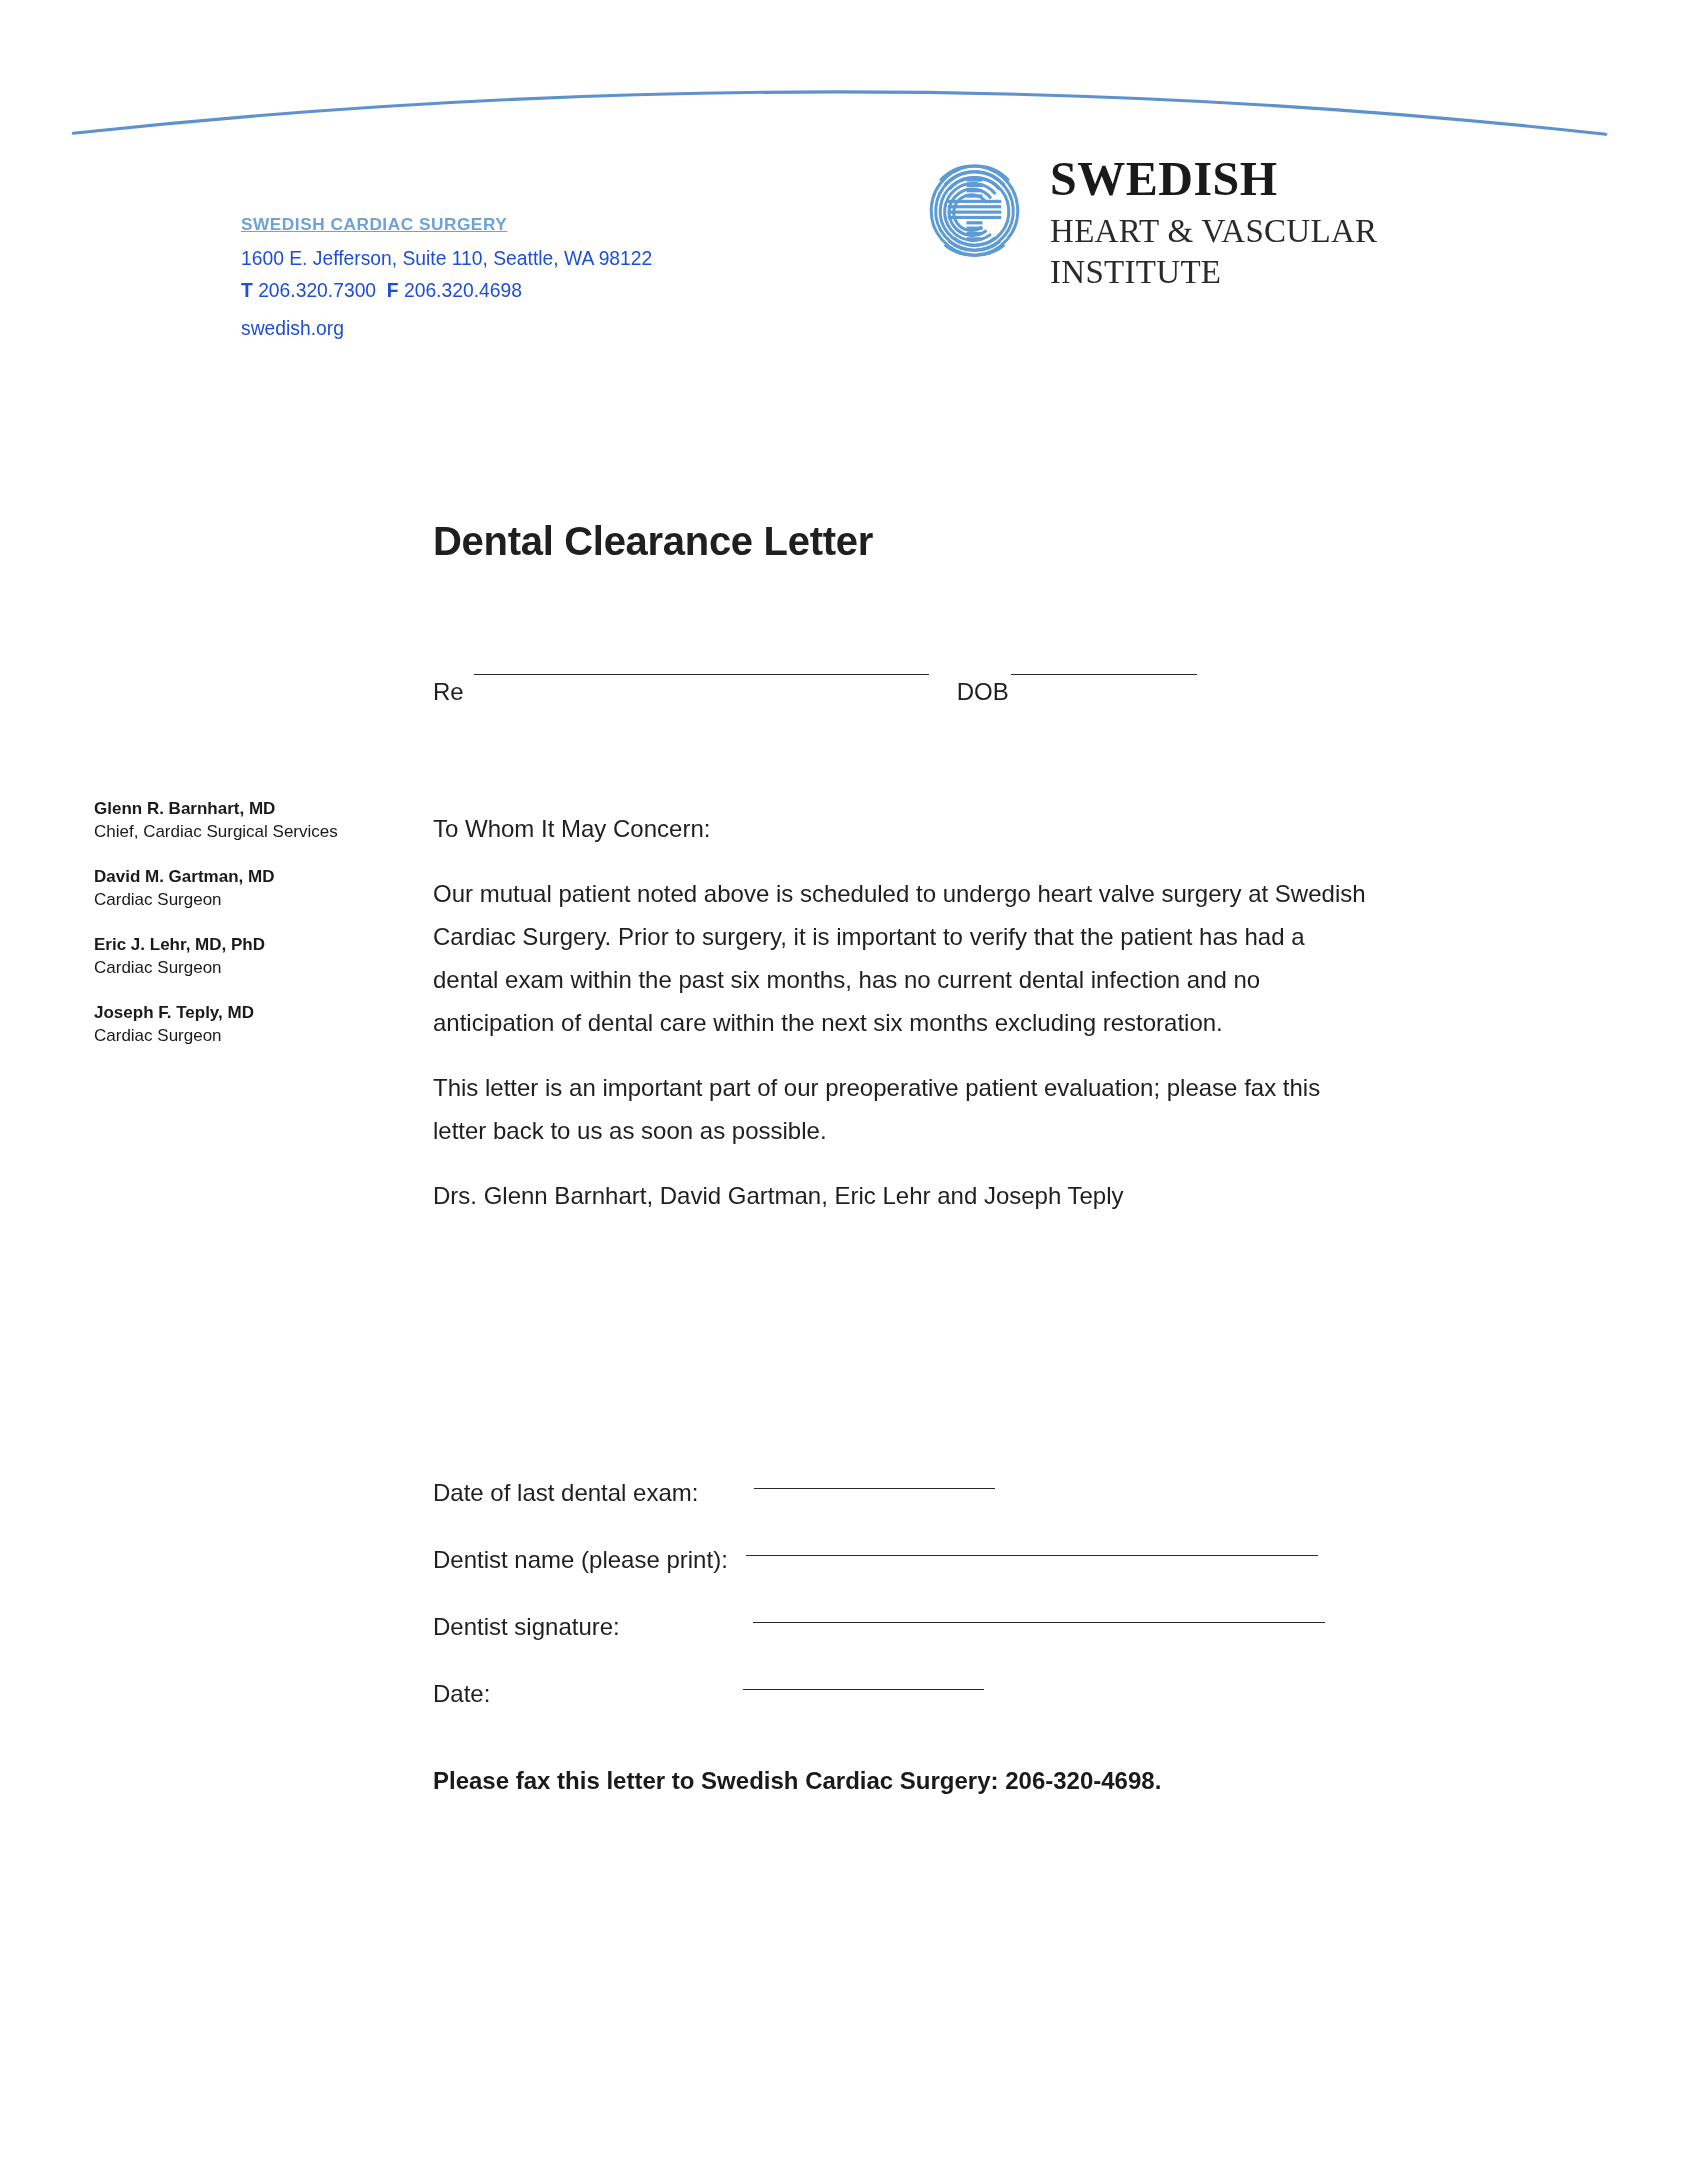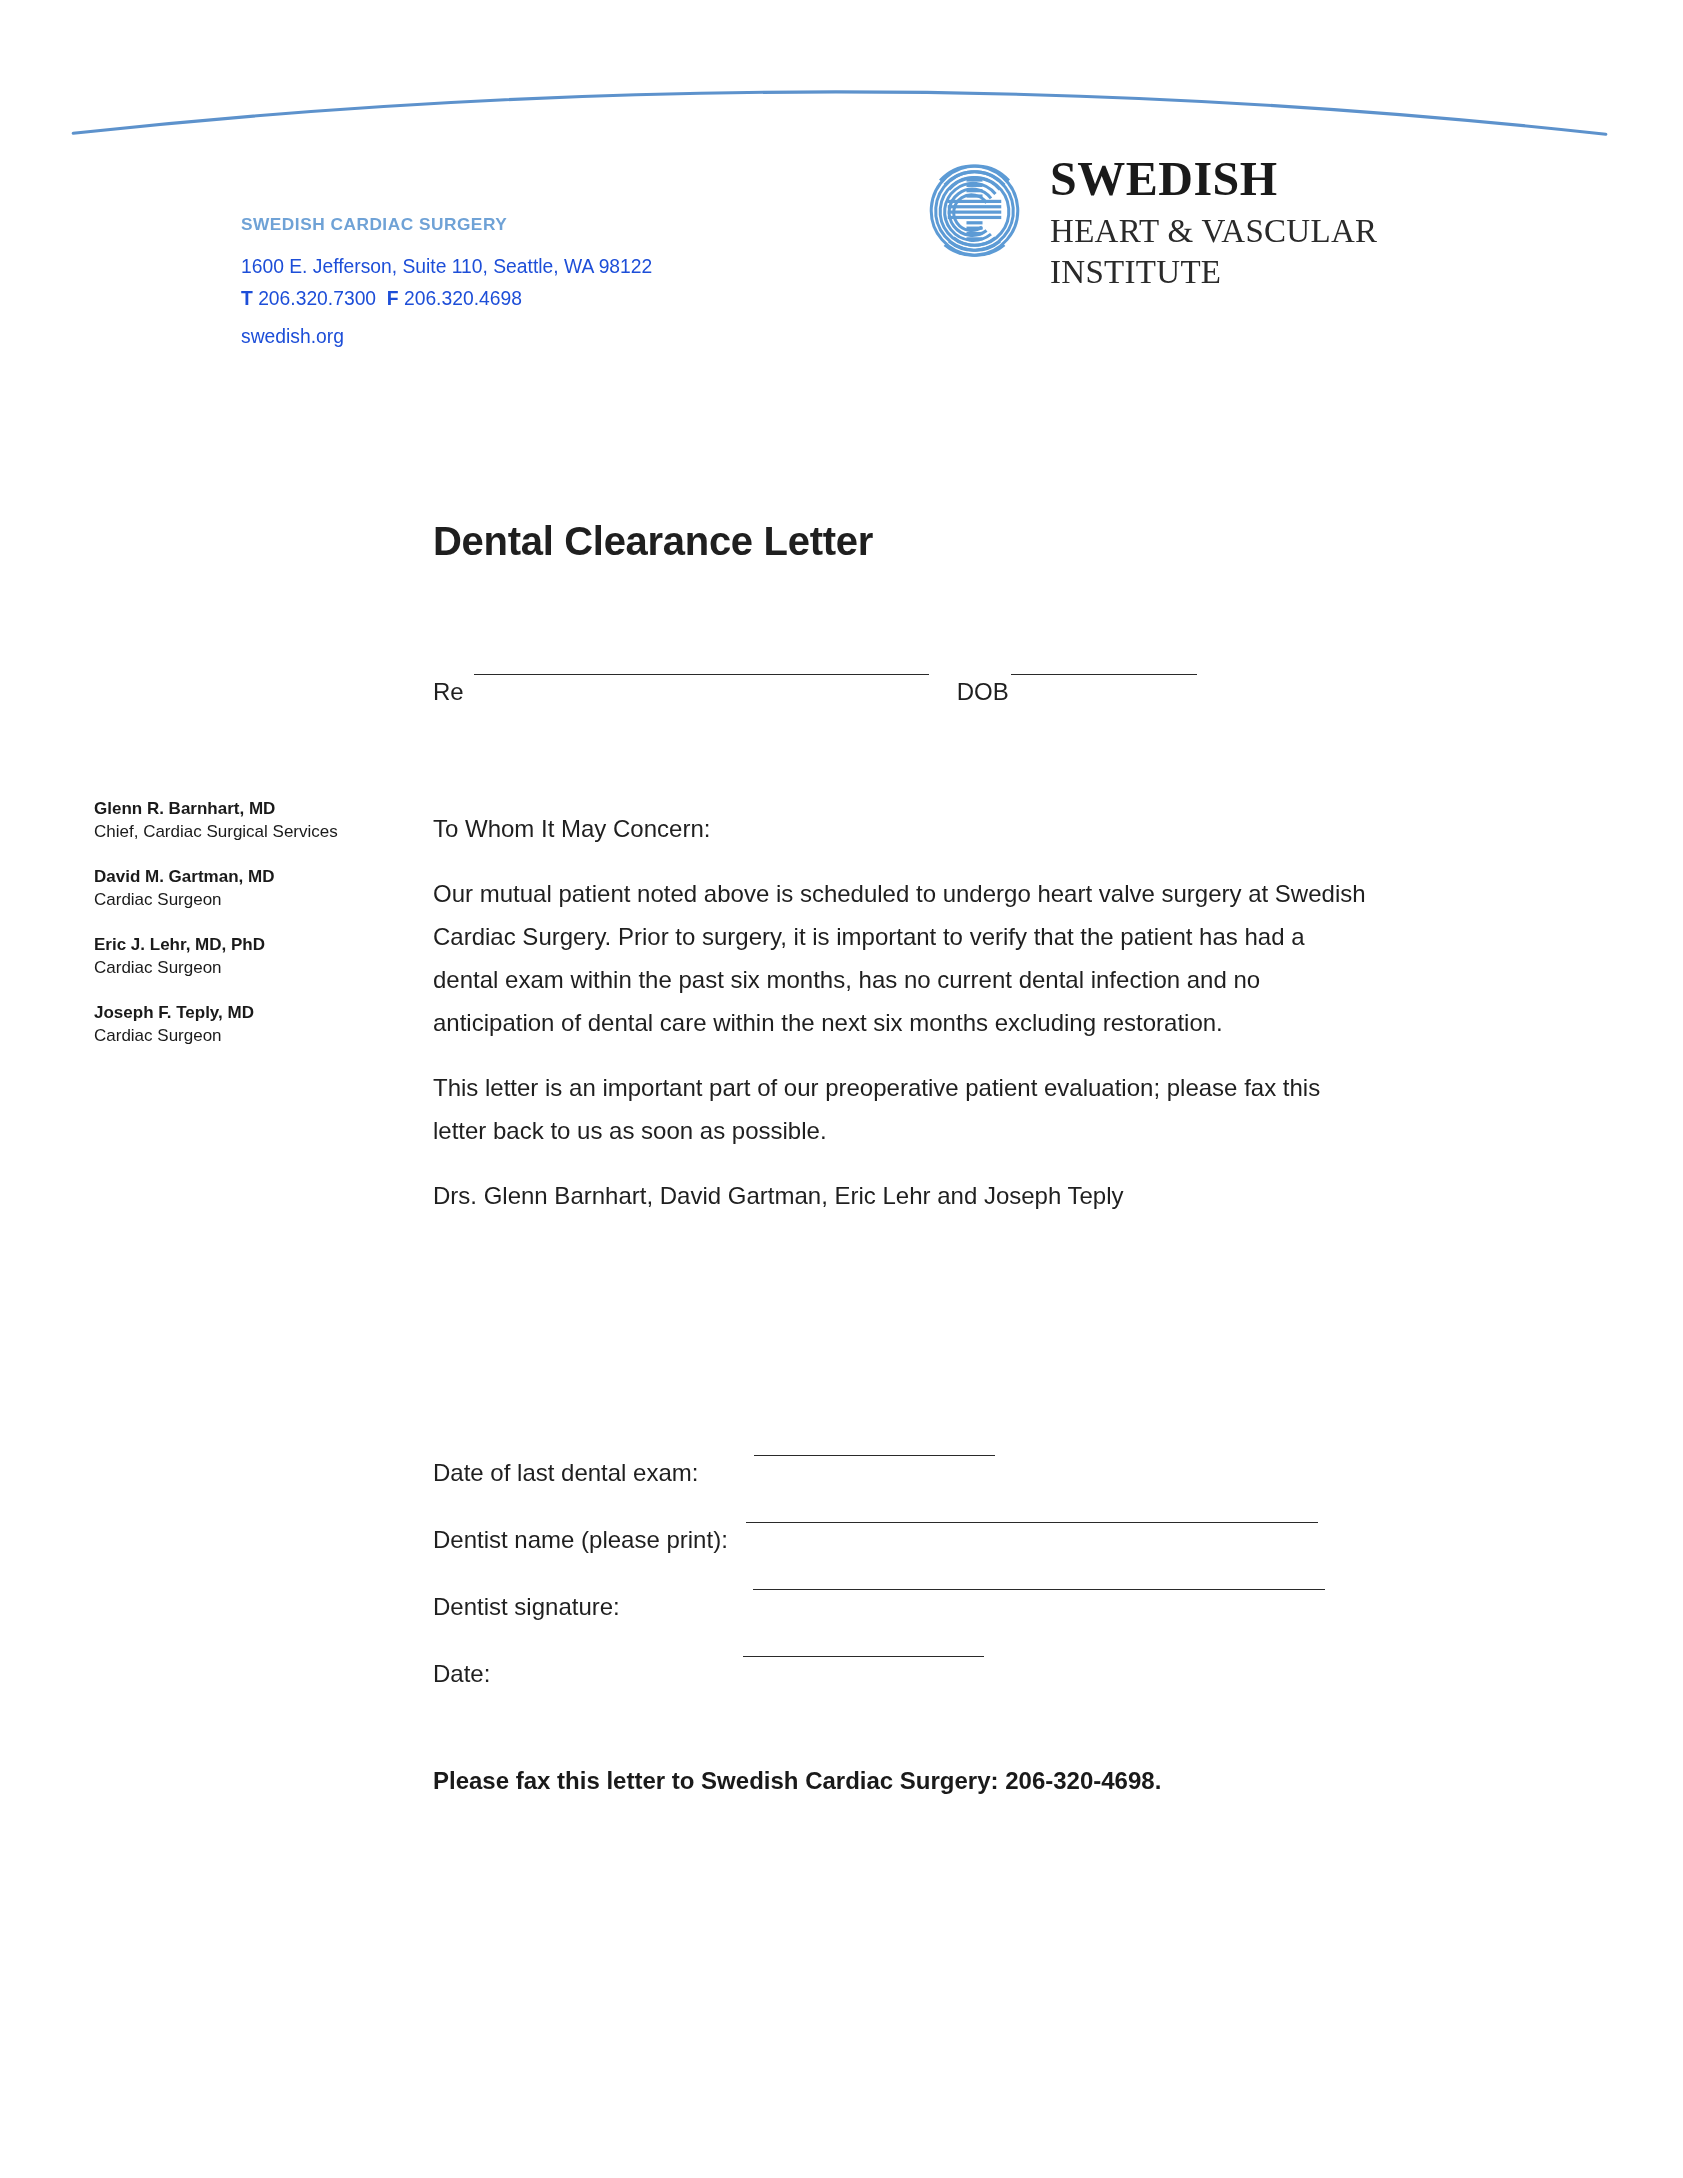--- a/index.html
+++ b/index.html
@@ -36,22 +36,23 @@
     position: absolute;
     left: 241px;
     top: 214px;
     width: 515px;
   }
   .lh-title {
     font-size: 17.3px;
     font-weight: bold;
     letter-spacing: 0.5px;
     color: #6fa2d6;
-    margin: 0 0 18px 0;
+    margin: 0 0 10px 0;
     line-height: 1.2;
+    text-decoration: underline;
   }
   .lh-line {
     font-size: 19.3px;
     color: #1d4ed8;
     line-height: 1.5;
     margin: 0 0 3px 0;
     white-space: nowrap;
   }
   .lh-line b { font-weight: bold; }
   .lh-gap { height: 6px; }
@@ -170,21 +171,21 @@
 
   
   .form-rows {
     position: absolute;
     left: 433px;
     top: 1459px;
     width: 950px;
   }
   .frow {
     display: flex;
-    align-items: flex-start;
+    align-items: center;
     height: 67px;
     font-size: 24px;
     color: #1f1f1f;
   }
   .frow .flabel { flex: 0 0 auto; }
   .frow .fline {
     border-bottom: 1.8px solid #2a2a2a;
     height: 0;
     position: relative;
     top: -4px;

